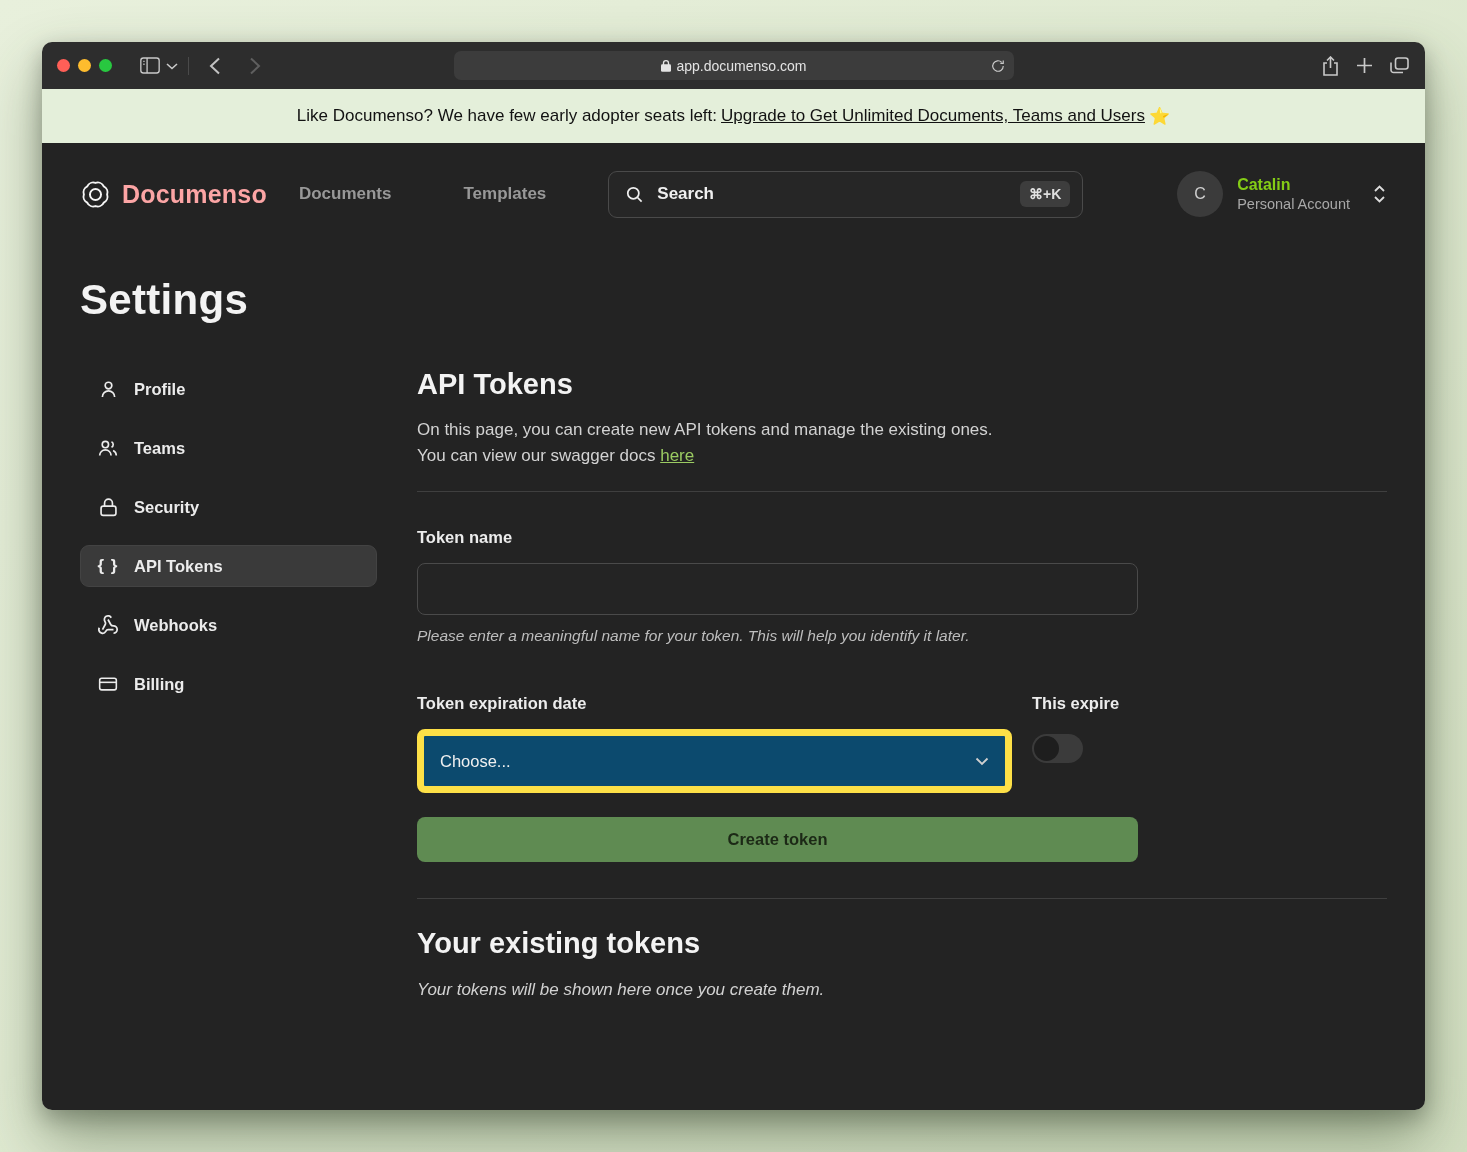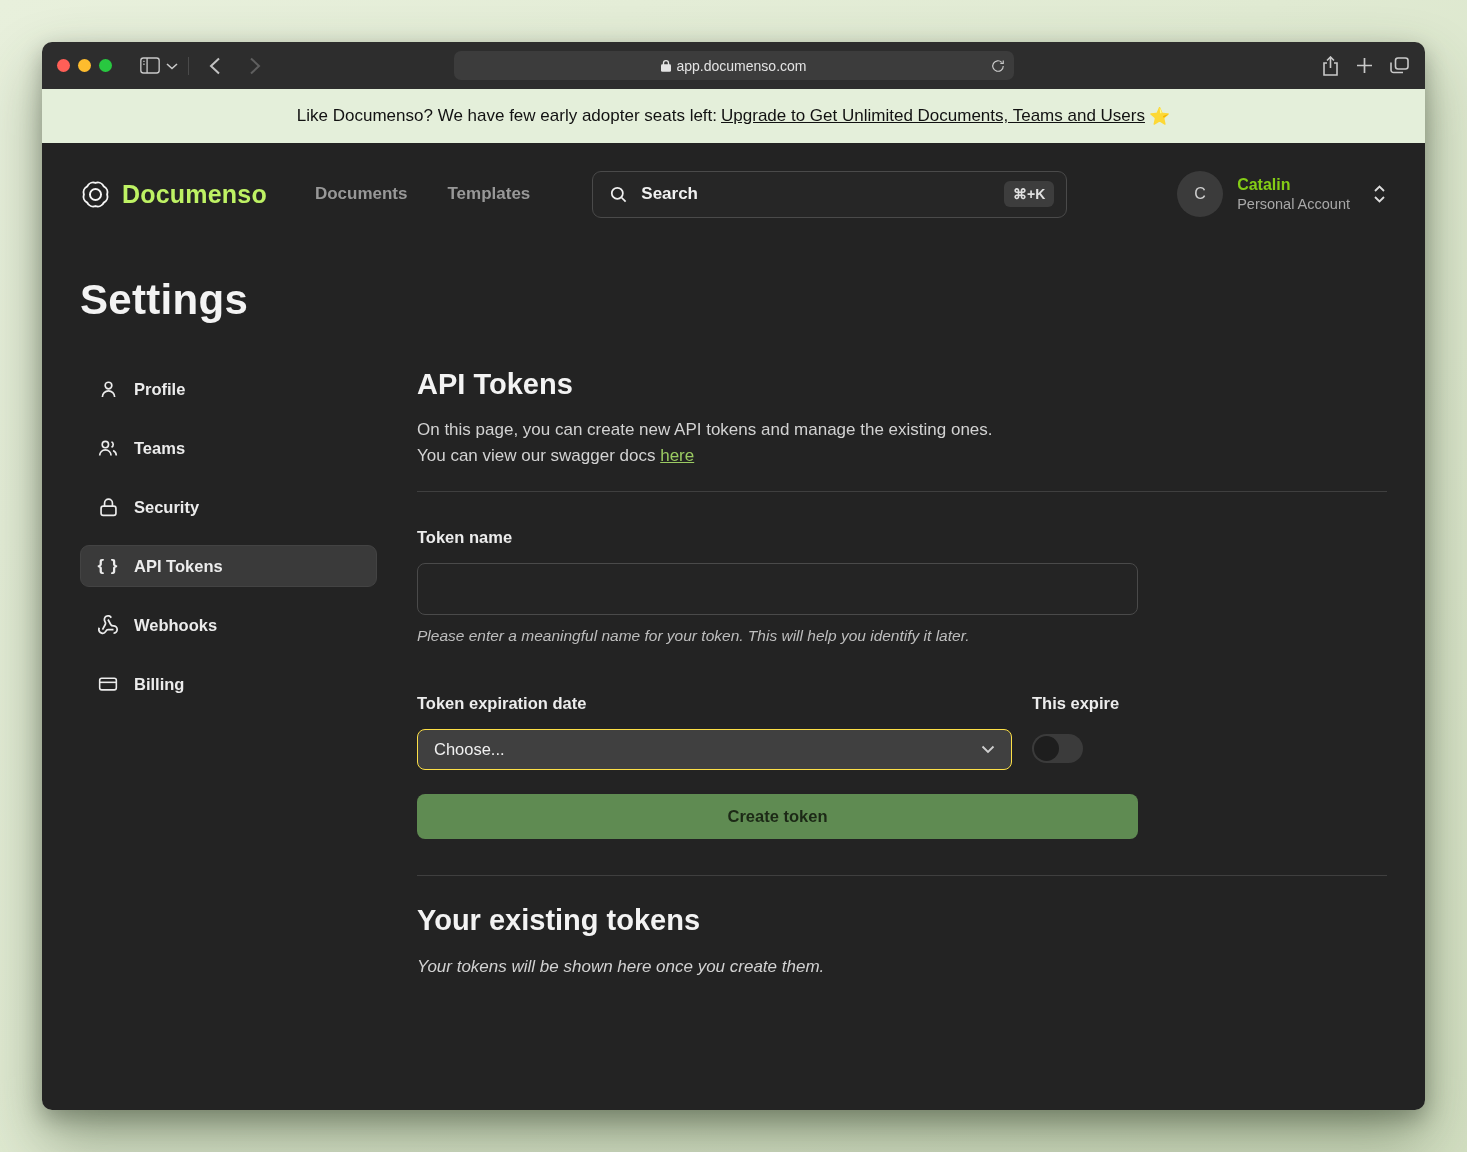--- a/index.html
+++ b/index.html
@@ -37,24 +37,24 @@
   
   .banner {
     height:54px; background:#e4efda; flex:0 0 auto;
     display:flex; align-items:center; justify-content:center;
     color:#121212; font-size:17px; gap:4px;
   }
   .banner a { color:#121212; text-decoration:underline; cursor:pointer; }
   
   .app { flex:1; background:#232323; color:#ededed; padding:0 38px; overflow:hidden; }
   .app-header { display:flex; align-items:center; margin-top:27px; height:48px; }
-  .brand { display:flex; align-items:center; gap:11px; color:#bef264; }
+  .brand { display:flex; align-items:center; gap:11px; color:#fca5a5; }
   .brand svg { color:#f5f5f5; }
   .brand-name { font-size:25px; font-weight:bold; letter-spacing:.2px; }
-  .top-nav { display:flex; gap:40px; margin-left:48px; }
+  .top-nav { display:flex; gap:72px; margin-left:32px; }
   .top-nav .nav-link { color:#989898; font-size:17px; font-weight:600; cursor:pointer; }
   .searchbar {
     margin-left:62px; width:475px; height:47px;
     border:1px solid #4a4a4a; border-radius:9px; background:#262626;
     display:flex; align-items:center; padding:0 12px 0 16px; gap:13px;
   }
   .searchbar .ph { color:#f0f0f0; font-size:17px; font-weight:600; flex:1; }
   .kbd {
     background:#3d3d3d; color:#e0e0e0; border-radius:6px;
     font-size:14px; padding:5px 9px; font-weight:600;
@@ -89,22 +89,22 @@
   .text-input {
     margin-top:16px; width:721px; height:52px; background:#242424;
     border:1px solid #4a4a4a; border-radius:8px; color:#f0f0f0;
     font-size:16px; padding:0 16px; outline:none; display:block;
     font-family:"Liberation Sans", sans-serif;
   }
   .help { margin-top:12px; font-style:italic; font-size:15.5px; color:#bdbdbd; }
   .exp-row { display:flex; margin-top:30px; }
   .exp-col { width:615px; }
   .select {
-    margin-top:16px; width:595px; height:41px; background:#404040;
-    border:1px solid #fde047; border-radius:8px;
+    margin-top:16px; width:595px; height:64px; background:#0c4a6e;
+    border:7px solid #fde047; border-radius:8px;
     display:flex; align-items:center; justify-content:space-between;
     padding:0 16px; cursor:pointer;
   }
   .select .val { color:#f0f0f0; font-size:16.5px; }
   .select .chev { color:#cfcfcf; display:flex; }
   .toggle-col { display:flex; flex-direction:column; }
   .toggle {
     margin-top:21px; width:51px; height:29px; border-radius:15px;
     background:#3b3b3b; position:relative; cursor:pointer;
   }

